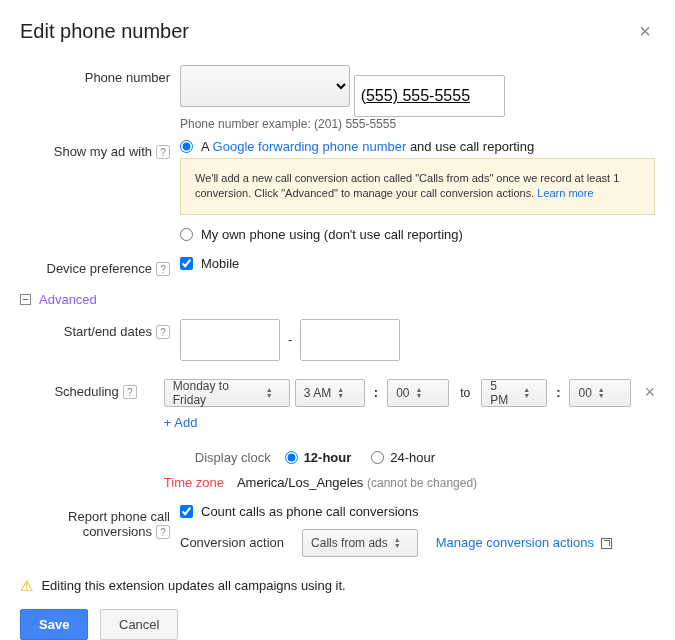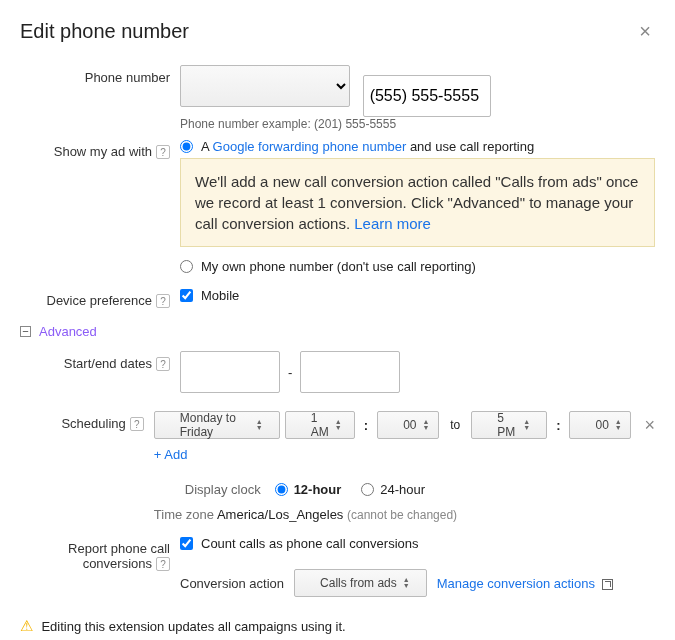--- a/index.html
+++ b/index.html
@@ -7,50 +7,50 @@
 .header { display: flex; justify-content: space-between; align-items: flex-start; margin-bottom: 22px; }
 .header h1 { font-size: 20px; font-weight: normal; color: #222; }
 .close-x { font-size: 20px; color: #888; cursor: pointer; padding: 0 4px; }
 .row { display: flex; margin-bottom: 8px; align-items: flex-start; }
 .label-col { width: 160px; text-align: right; padding-right: 10px; padding-top: 5px; color: #333; }
 .field-col { flex: 1; }
 .help-q { display: inline-block; width: 14px; height: 14px; border: 1px solid #bbb; border-radius: 2px; font-size: 10px; line-height: 13px; text-align: center; color: #888; margin-left: 4px; cursor: pointer; background: #fff; }
 select, input[type=text] { font-size: 16px; padding: 20px 6px; border: 1px solid #bbb; border-radius: 2px; background: #fff; height: 28px; }
 select { background: linear-gradient(#f9f9f9,#eee); }
 .phone-country { width: 170px; }
-.phone-input { width: 128px; margin-left: 9px; }
+.phone-input { width: 151px; margin-left: 0; text-decoration: underline; }
 .hint { font-size: 12px; color: #666; }
 .link { color: #1a73e8; text-decoration: none; }
 .radio-row { display: flex; align-items: center; margin-bottom: 4px; }
 .radio-row input[type=radio] { margin-right: 8px; }
 .agree { font-size: 12px; color: #666; margin-left: 22px; margin-bottom: 10px; }
-.infobox { background: #fdf6e3; border: 1px solid #e8dca9; padding: 12px 14px; margin-left: 0; margin-bottom: 12px; font-size: 15px; line-height: 1.4; color: #333; }
+.infobox { background: #fdf6e3; border: 1px solid #e8dca9; padding: 12px 14px; margin-left: 0; margin-bottom: 12px; font-size: 11px; line-height: 1.4; color: #333; }
 .check-row { display: flex; align-items: center; }
 .check-row input[type=checkbox] { margin-right: 8px; }
 .adv-toggle { display: flex; align-items: center; margin-bottom: 12px; }
 .adv-toggle .box { width: 11px; height: 11px; border: 1px solid #888; display: flex; align-items: center; justify-content: center; font-size: 11px; line-height: 9px; color: #444; margin-right: 8px; cursor: pointer; }
 .adv-toggle .txt { color: #8b5cf6; cursor: pointer; }
 .date-input { width: 100px; }
 .dash { padding: 0 8px; }
 .sched-row { display: flex; align-items: center; gap: 5px; }
-.sched-sel { background: linear-gradient(#f9f9f9,#eee); border: 1px solid #bbb; border-radius: 2px; height: 28px; padding: 0 16px 0 25px; font-size: 12px; color: #444; display: inline-flex; align-items: center; position: relative; }
+.sched-sel { background: linear-gradient(#f9f9f9,#eee); border: 1px solid #bbb; border-radius: 2px; height: 28px; padding: 0 16px 0 8px; font-size: 12px; color: #444; display: inline-flex; align-items: center; position: relative; }
 .spinner { display: inline-flex; flex-direction: column; margin-left: 6px; }
 .spinner span { font-size: 7px; color: #666; line-height: 6px; }
 .colon { padding: 0 4px; font-weight: bold; }
 .to-txt { padding: 0 6px; font-size: 12px; }
 .remove-x { font-size: 18px; color: #888; cursor: pointer; margin-left: 8px; }
 .add-link { color: #1a73e8; margin-top: 8px; display: inline-block; cursor: pointer; }
 .clock-row { display: flex; align-items: center; margin-top: 20px; }
 .clock-row .lbl { color: #666; margin-right: 14px; padding-left: 31px; }
 .clock-opt { display: flex; align-items: center; margin-right: 20px; }
 .clock-opt input { margin-right: 6px; }
 .tz-row { margin-top: 10px; }
-.tz-row .lbl { color: #737373; margin-right: 0; }
+.tz-row .lbl { color: #ef4444; margin-right: 10px; }
 .tz-note { color: #888; font-size: 12px; }
-.conv-action { display: flex; align-items: center; margin-top: 18px; gap: 10px; }
+.conv-action { display: flex; align-items: center; margin-top: 10px; gap: 18px; }
 .conv-action .lbl { color: #333; }
 .warn-row { display: flex; align-items: center; margin-top: 20px; margin-bottom: 14px; }
 .warn-icon { color: #f4b400; margin-right: 8px; font-size: 15px; }
 .btn { display: inline-block; padding: 7px 18px; border-radius: 2px; font-size: 13px; font-weight: bold; cursor: pointer; border: 1px solid transparent; }
 .btn-primary { background: #4285f4; color: #fff; border-color: #3079ed; }
 .btn-secondary { background: #f5f5f5; color: #444; border-color: #ccc; margin-left: 8px; font-weight: normal; }
 .popout-icon { display: inline-block; width: 11px; height: 11px; border: 1px solid #666; position: relative; margin-left: 3px; vertical-align: middle; }
 .popout-icon::after { content: ''; position: absolute; width: 5px; height: 5px; border-top: 1px solid #666; border-right: 1px solid #666; top: 1px; right: 1px; }
 </style>
 </head>
@@ -79,21 +79,21 @@
   <div class="field-col">
     <div class="radio-row">
       <input type="radio" checked="" style="">
       <span><span>A </span><a class="link" href="#">Google forwarding phone number</a><span> and use call reporting</span></span>
     </div>
     <div class="infobox">
       <span>We'll add a new call conversion action called "Calls from ads" once we record at least 1 conversion. Click "Advanced" to manage your call conversion actions. </span><a class="link" href="#">Learn more</a>
     </div>
     <div class="radio-row" style="margin-top:4px;">
       <input type="radio" style="">
-      <span>My own phone number (don't use call reporting)</span>
+      <span>My own phone using (don't use call reporting)</span>
     </div>
   </div>
 </div>
 
 <div class="row" style="margin-top:10px;">
   <div class="label-col">
     <span>Device preference</span><span class="help-q">?</span>
   </div>
   <div class="field-col">
     <div class="check-row">
@@ -112,50 +112,50 @@
   <div class="label-col">
     <span>Start/end dates</span><span class="help-q">?</span>
   </div>
   <div class="field-col" style="display:flex;align-items:center;">
     <input type="text" class="date-input" style="">
     <span class="dash">-</span>
     <input type="text" class="date-input" style="">
   </div>
 </div>
 
-<div class="row" style="margin-top:18px;">
+<div class="row" style="margin-top:18px;gap:17px;">
   <div class="label-col">
     <span>Scheduling</span><span class="help-q">?</span>
   </div>
   <div class="field-col">
     <div class="sched-row">
       <div class="sched-sel" style="width:126px;">
           <span>Monday to Friday</span>
           <span class="spinner">
             <span>▲</span>
             <span>▼</span>
           </span>
         </div>
       <div class="sched-sel" style="width:70px;">
-          <span>1 AM</span>
+          <span>3 AM</span>
           <span class="spinner">
             <span>▲</span>
             <span>▼</span>
           </span>
         </div>
       <span class="colon">:</span>
       <div class="sched-sel" style="width:62px;">
           <span>00</span>
           <span class="spinner">
             <span>▲</span>
             <span>▼</span>
           </span>
         </div>
       <span class="to-txt">to</span>
-      <div class="sched-sel" style="width:76px;">
+      <div class="sched-sel" style="width:66px;">
           <span>5 PM</span>
           <span class="spinner">
             <span>▲</span>
             <span>▼</span>
           </span>
         </div>
       <span class="colon">:</span>
       <div class="sched-sel" style="width:62px;">
           <span>00</span>
           <span class="spinner">

